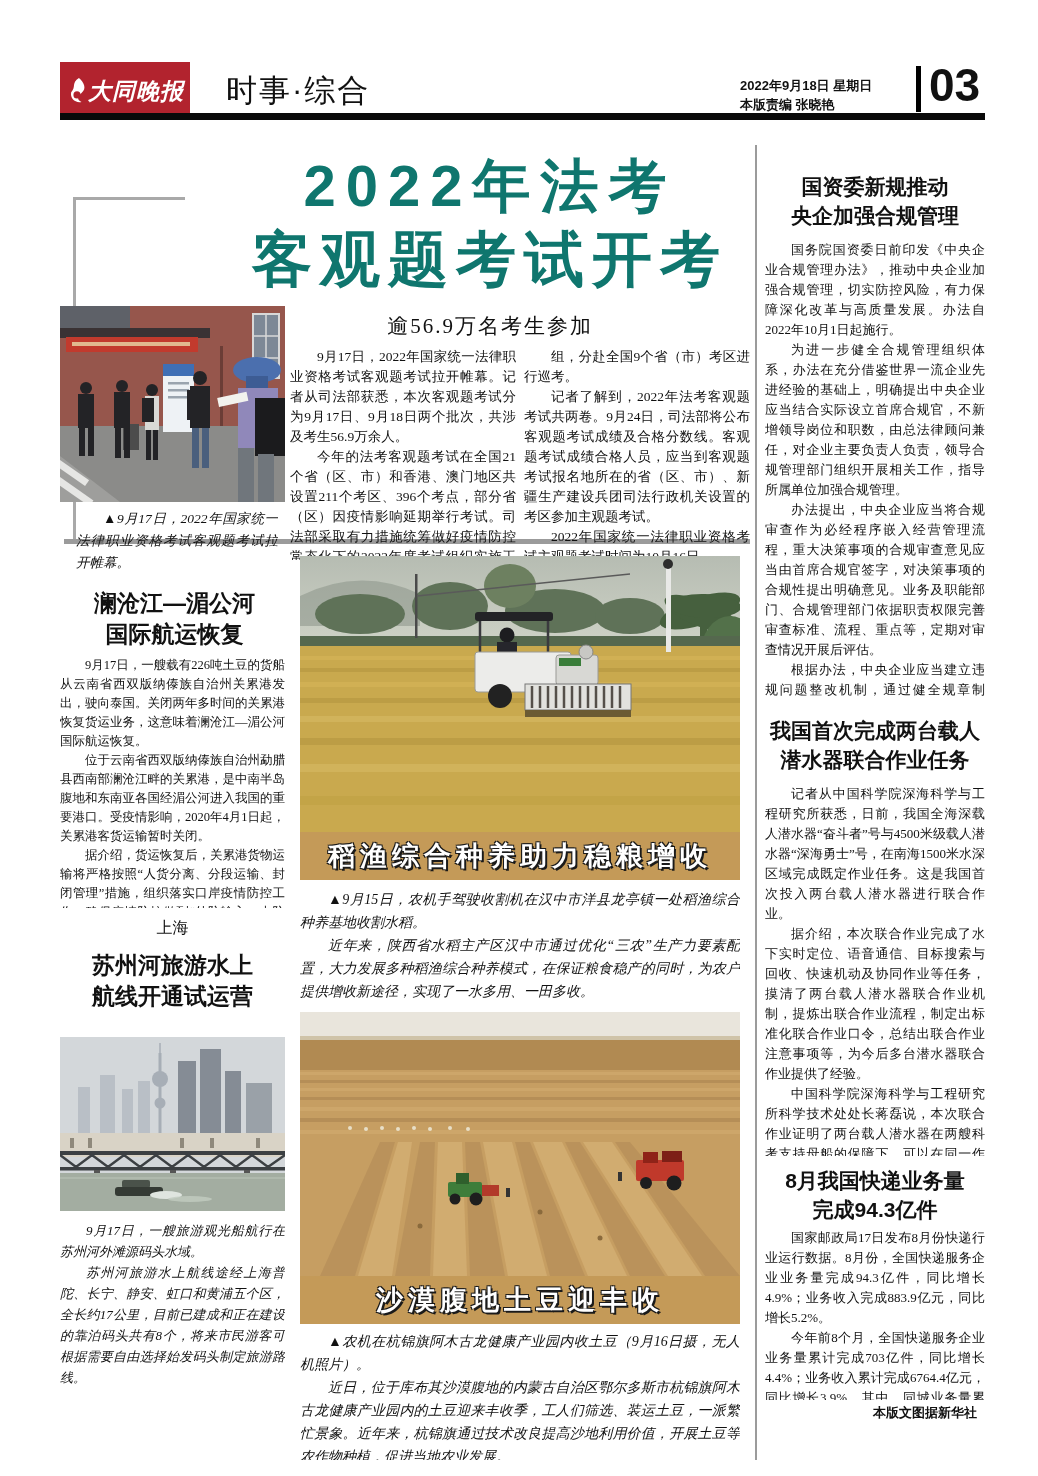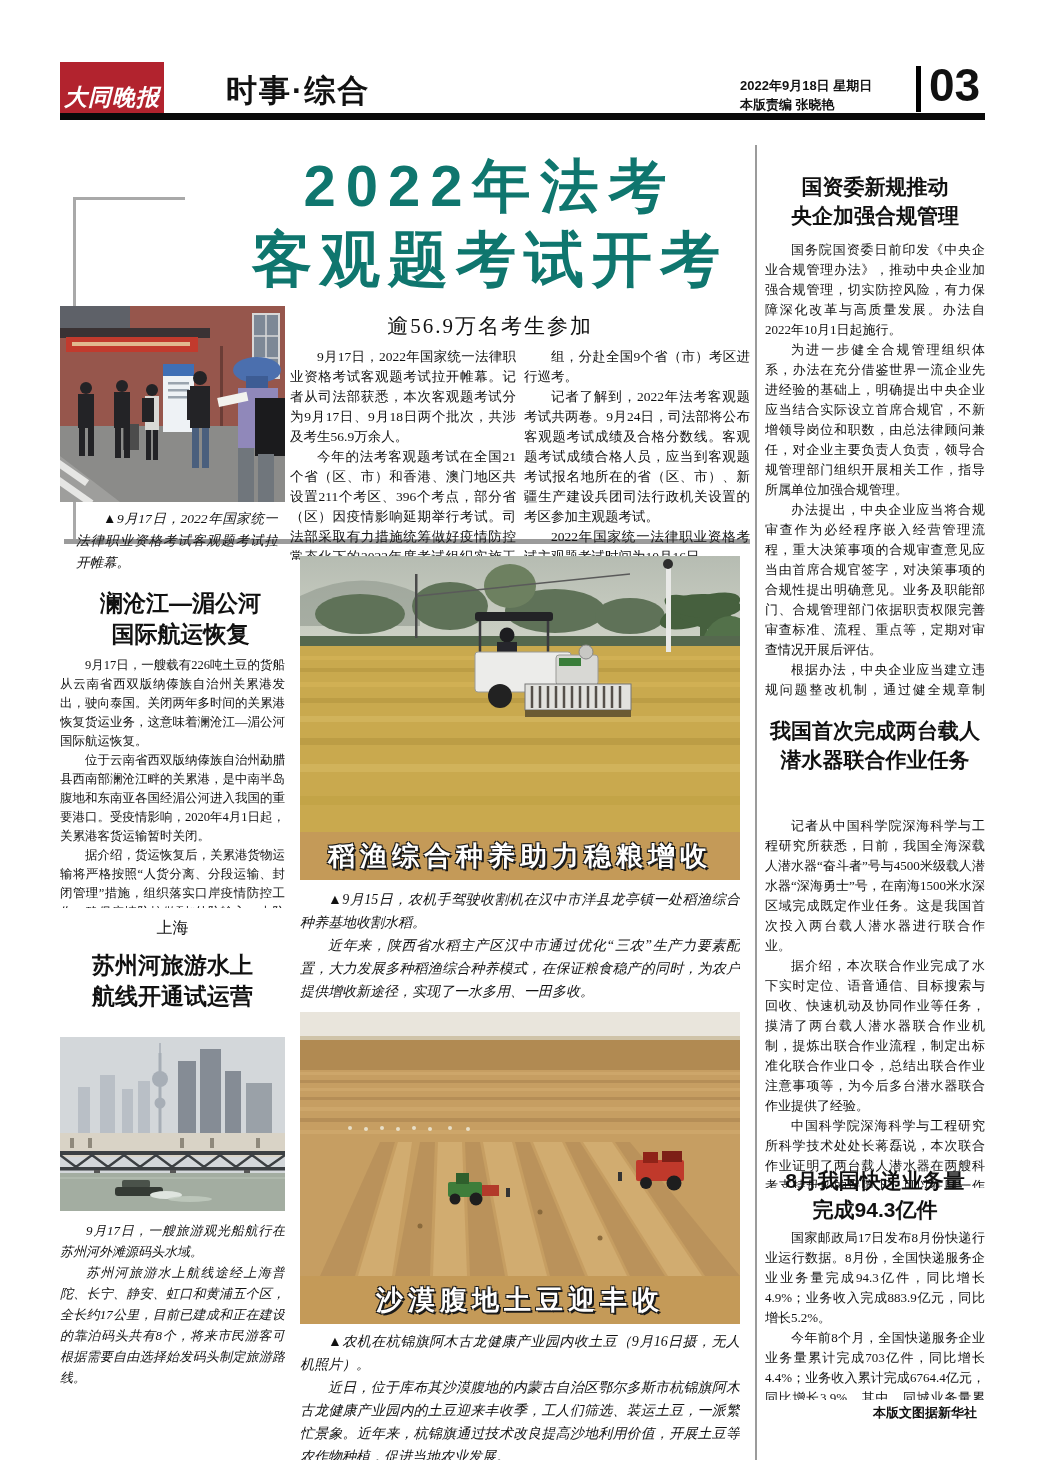--- a/index.html
+++ b/index.html
@@ -1,23 +1,23 @@
 <!DOCTYPE html>
 <html><head>
 <meta charset="utf-8">
 <style>
   * { margin:0; padding:0; box-sizing:border-box; }
   body { background:#e9e9e9; font-family:"Liberation Serif","DejaVu Serif",serif; color:#111; }
   .page { position:relative; width:1038px; height:1476px; background:#ffffff; margin:0 auto; overflow:hidden; }
   .abs { position:absolute; }
 
   
-  .logo-box { left:60px; top:62px; width:104px; height:58px; background:#b2232e; display:flex; align-items:center; padding:20px 6px;flex-direction:column; }
+  .logo-box { left:60px; top:62px; width:130px; height:58px; background:#b2232e; display:flex; align-items:center; padding:20px 6px; }
   .logo-text { color:#fff; font-weight:bold; font-size:23px; font-style:italic; letter-spacing:1px; font-family:"Liberation Serif",serif; white-space:nowrap; }
-  .section-title { left:226px; top:70px; font-family:"Liberation Sans",sans-serif; font-weight:700; font-size:31px; letter-spacing:2px; }
+  .section-title { left:226px; top:70px; font-family:"Liberation Sans",sans-serif; font-weight:400; font-size:31px; letter-spacing:2px; }
   .date-block { left:740px; top:76px; font-size:13px; font-weight:600; line-height:19px; font-family:"Liberation Sans",sans-serif; }
   .pagebar { left:916px; top:66px; width:5px; height:46px; background:#000; }
   .page-num { left:929px; top:58px; font-family:"Liberation Sans",sans-serif; font-weight:900; font-size:46px; }
   .mast-rule { left:60px; top:113px; width:925px; height:7px; background:#0a0a0a; }
 
   
   .corner-h { left:73px; top:197px; width:112px; height:3px; background:#a9a9a9; }
   .corner-v { left:73px; top:197px; width:3px; height:344px; background:#a9a9a9; }
   .lead-rule { left:64px; top:539px; width:686px; height:5px; background:#9b9b9b; }
   .side-divider { left:755px; top:145px; width:2px; height:1315px; background:#9b9b9b; }
@@ -30,42 +30,42 @@
   .photo { background:#ccc; }
   .lead-photo { left:60px; top:306px; width:225px; height:196px; }
   .lead-caption { left:76px; top:508px; width:202px; height:70px; font-style:italic; font-size:13.5px; line-height:22px; text-align:justify; overflow:hidden; }
   .lead-caption p, .cap-text p { text-indent:2em; }
   .col { top:347px; width:226px; height:213px; font-size:13.5px; line-height:20px; text-align:justify; overflow:hidden; }
   .col p, .body p { text-indent:2em; }
   .col1 { left:290px; } .col2 { left:524px; }
 
   
   .sec-title { width:225px; text-align:center; font-family:"Liberation Sans",sans-serif; font-weight:900; font-size:23px; line-height:31px; }
-  .lancang-title { left:68px; top:588px; }
+  .lancang-title { left:62px; top:588px; }
   .lancang-body { left:60px; top:656px; width:225px; height:252px; font-size:12.5px; line-height:19px; text-align:justify; overflow:hidden; }
   .kicker { left:60px; top:918px; width:225px; text-align:center; font-size:16px; }
   .suzhou-title { left:60px; top:950px; }
   .suzhou-photo { left:60px; top:1037px; width:225px; height:174px; }
   .suzhou-body { left:60px; top:1220px; width:225px; height:248px; font-size:13px; line-height:21px; font-style:italic; text-align:justify; overflow:hidden; }
 
   
   .rice-photo { left:300px; top:556px; width:440px; height:276px; }
   .cap-bar { left:300px; width:440px; height:48px; background:#c49a58; color:#fff; text-align:center; font-family:"Liberation Sans",sans-serif; font-weight:900; font-size:27px; line-height:48px; letter-spacing:5px; text-shadow:2px 2px 0 #1a1a1a, -1px -1px 0 #1a1a1a, 1px -1px 0 #1a1a1a, -1px 1px 0 #1a1a1a; }
   .rice-bar { top:832px; }
   .rice-cap { left:300px; top:888px; width:440px; height:118px; }
   .cap-text { font-size:14px; line-height:23px; font-style:italic; text-align:justify; overflow:hidden; }
   .desert-photo { left:300px; top:1012px; width:440px; height:264px; }
   .desert-bar { top:1276px; }
   .desert-cap { left:300px; top:1330px; width:440px; height:130px; }
 
   
   .side-title { left:765px; width:220px; text-align:center; font-family:Liberation Sans, sans-serif; font-weight:900; font-size:21px; line-height:29px; }
   .side-body { left:765px; width:220px; font-size:13px; line-height:20px; text-align:justify; overflow:hidden; }
   .sa1-title { top:172px; } .sa1-body { top:240px; height:462px; }
-  .sa2-title { top:716px; } .sa2-body { top:816px; height:372px; }
+  .sa2-title { top:716px; } .sa2-body { top:784px; height:372px; }
   .sa3-title { top:1166px; } .sa3-body { top:1228px; height:172px; }
   .credit { left:765px; top:1404px; width:212px; text-align:right; font-size:13px; font-weight:600; }
 </style>
 </head>
 <body>
 
 <div class="page">
 
   <div class="abs logo-box">
     <svg width="34" height="44" viewBox="0 0 34 44">

